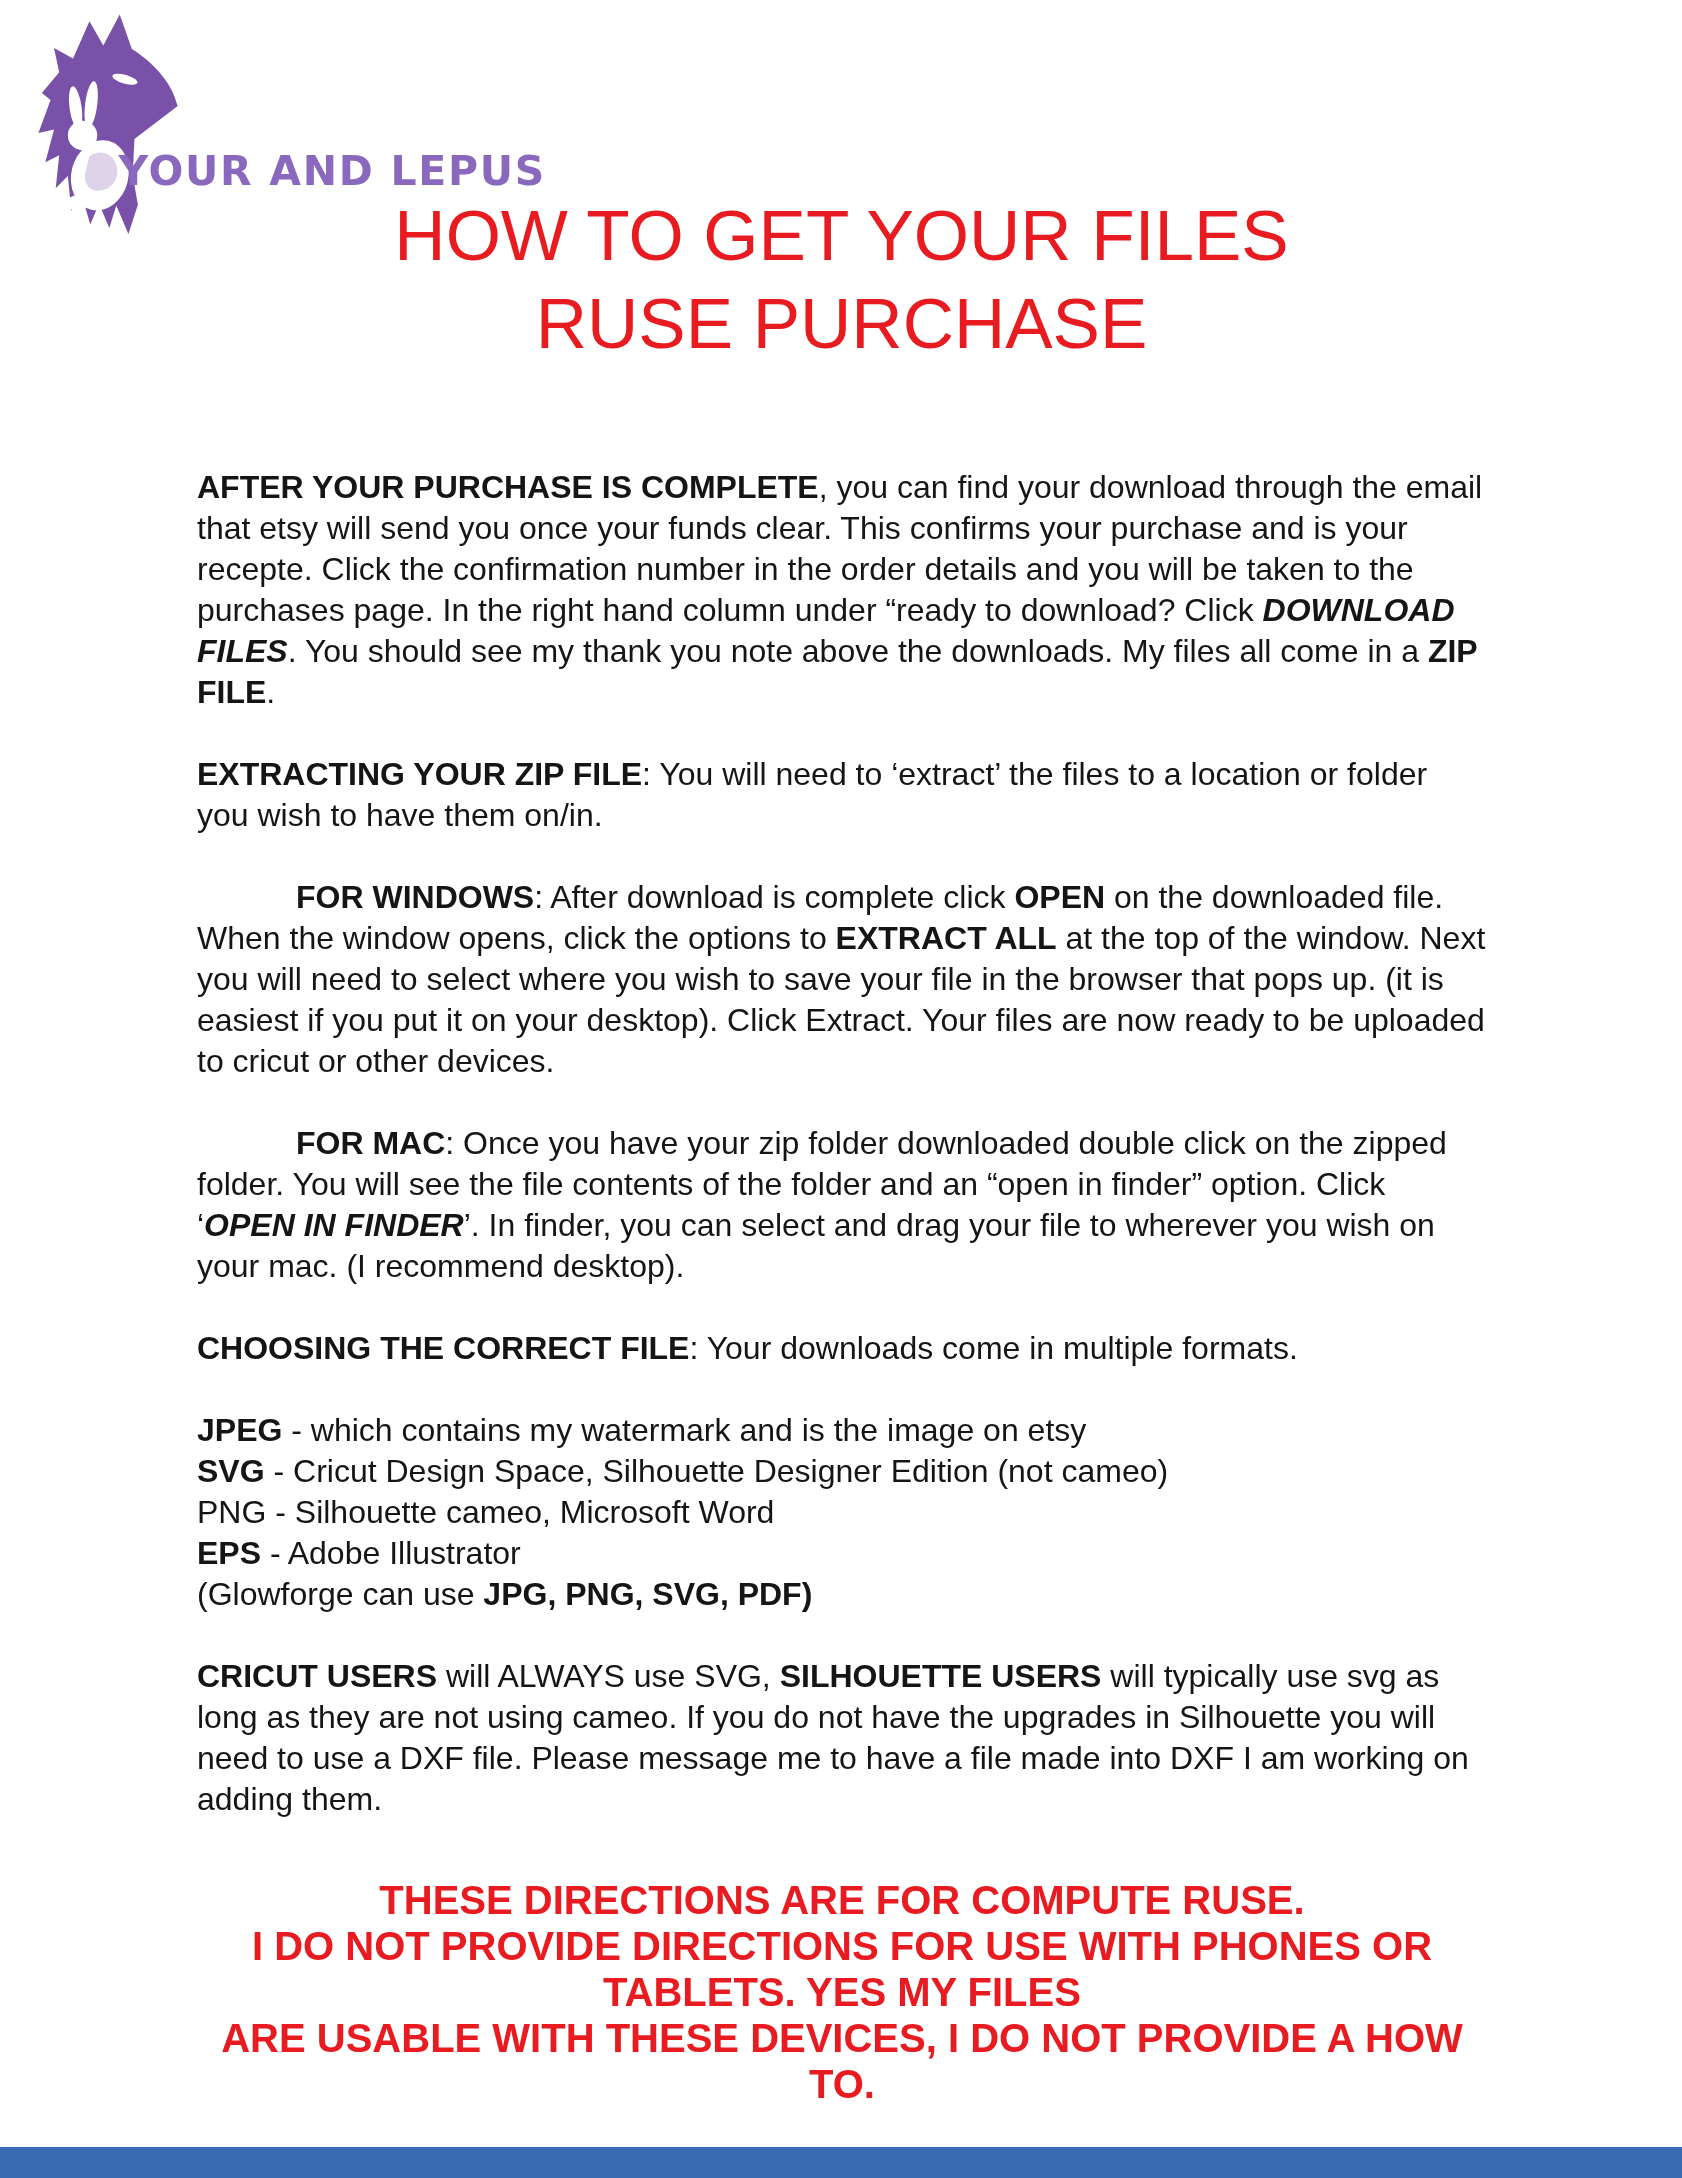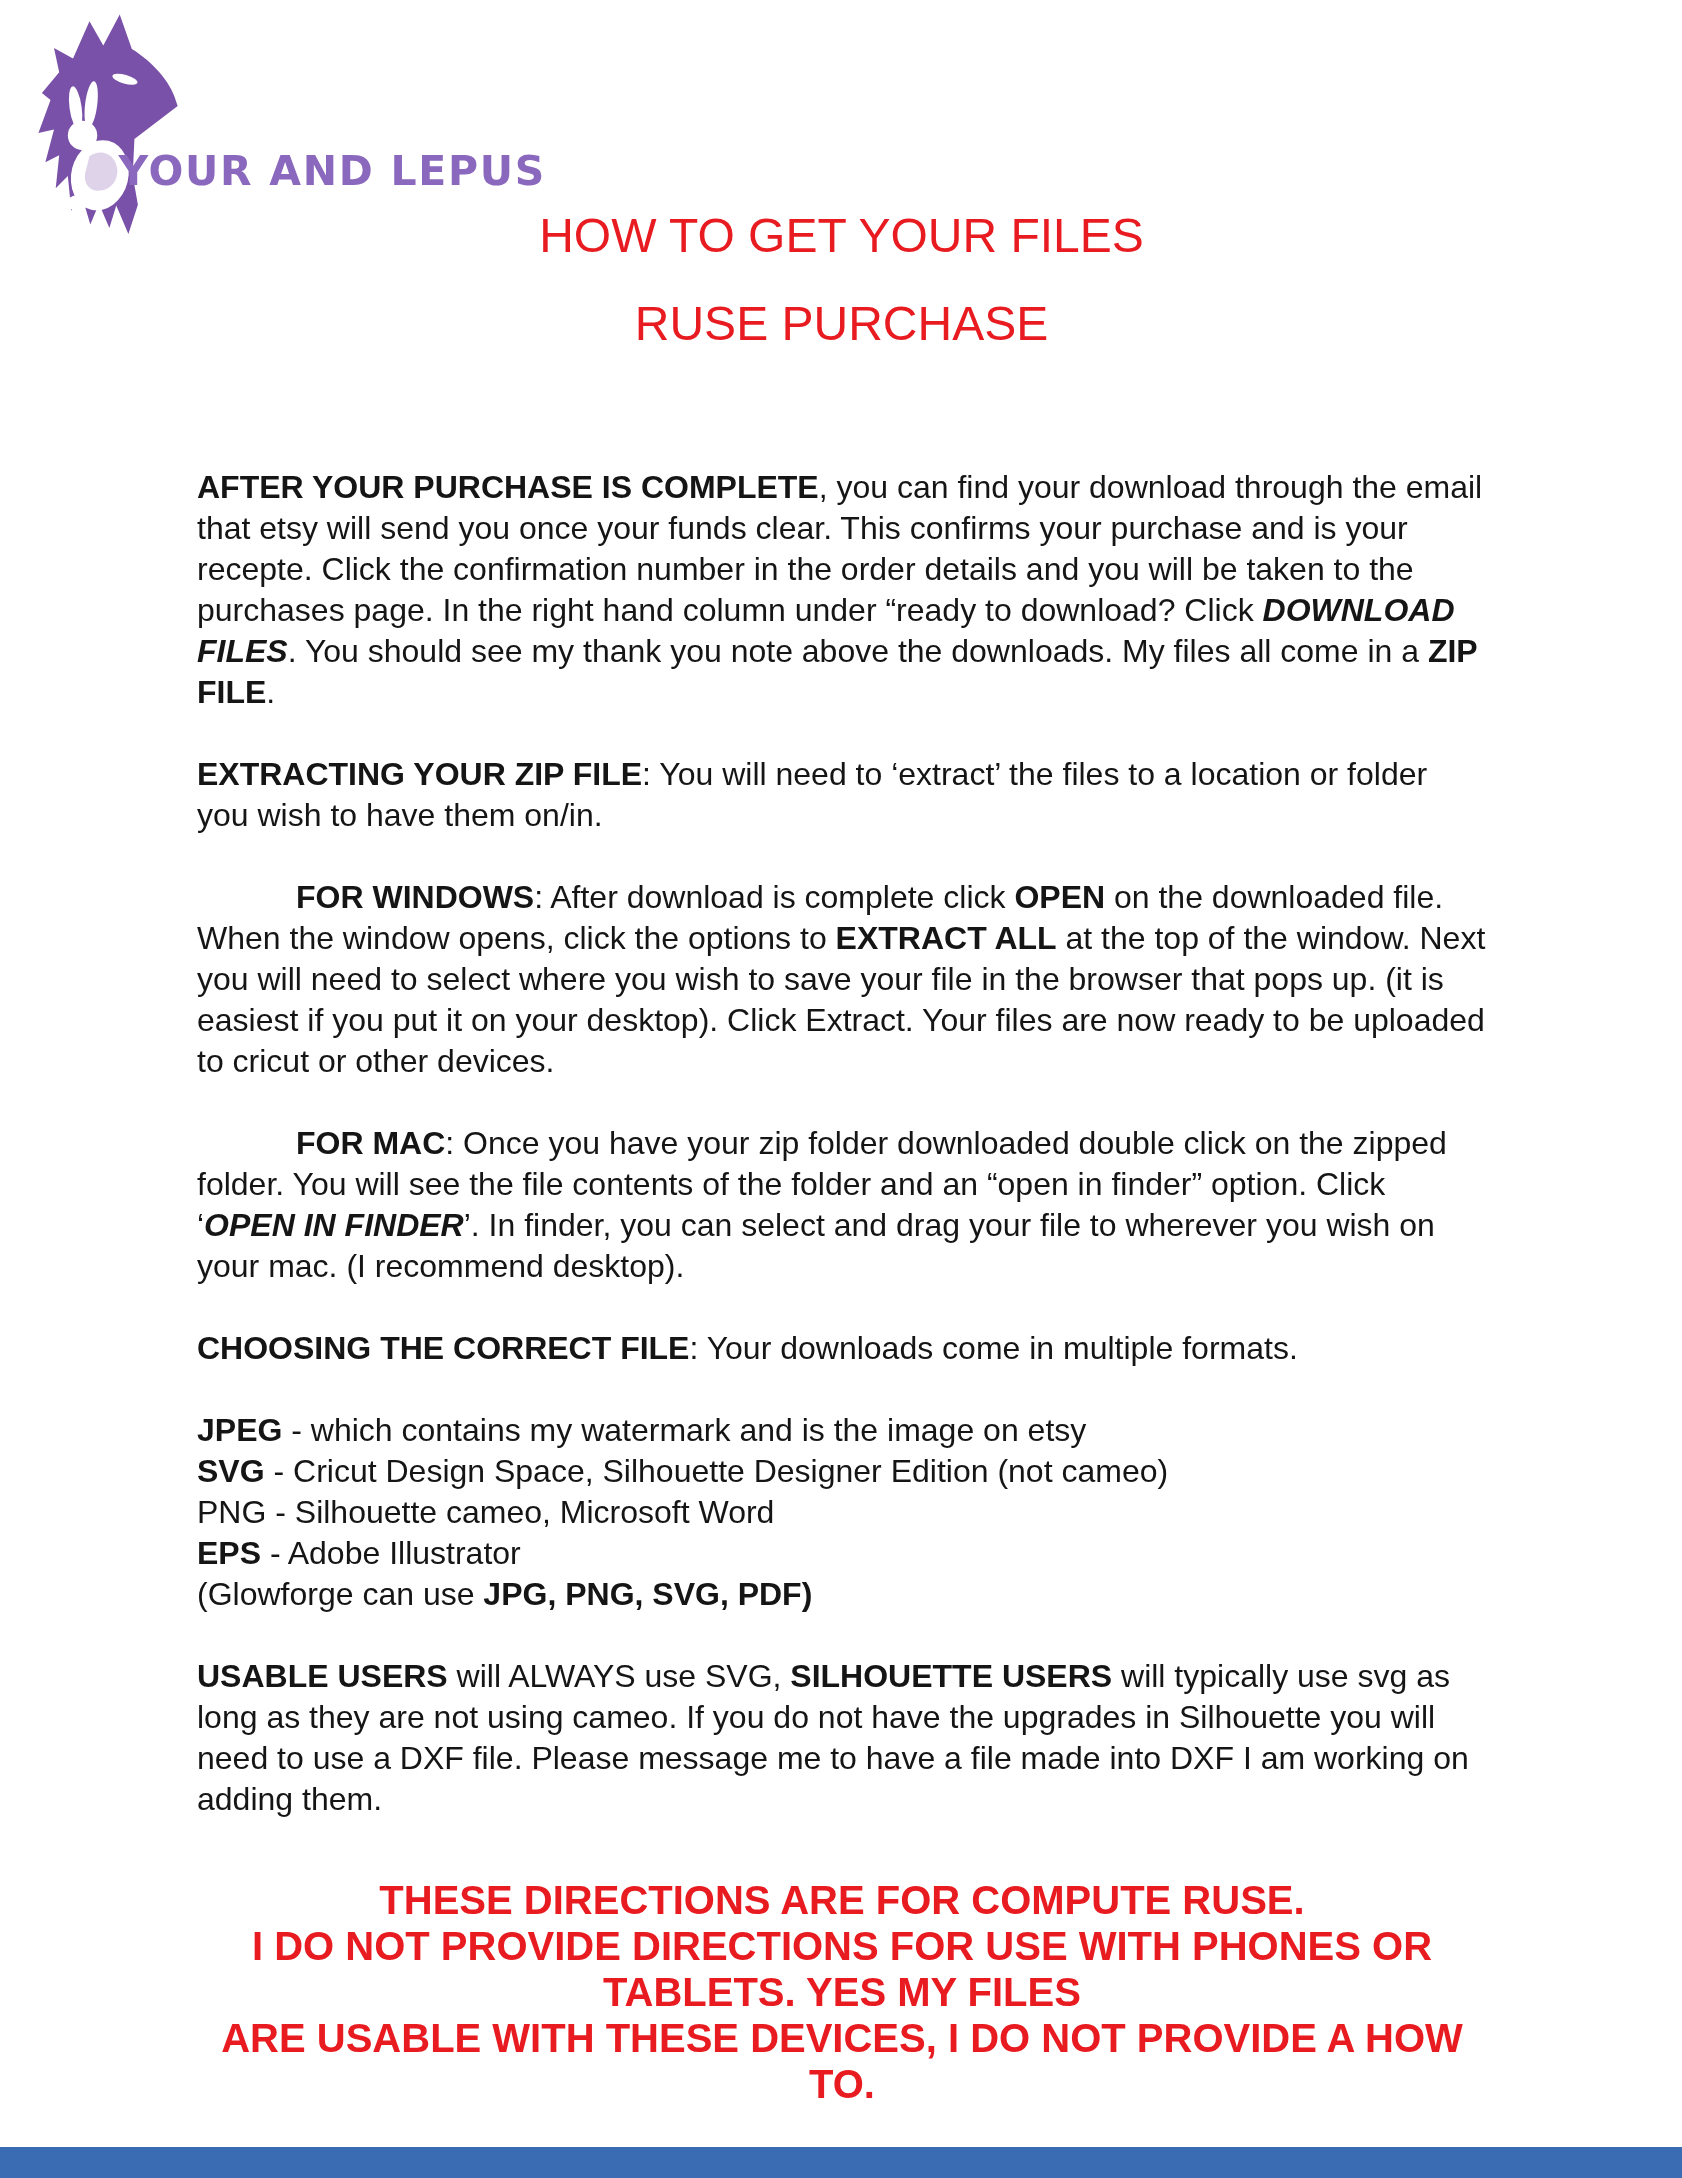--- a/index.html
+++ b/index.html
@@ -21,21 +21,21 @@
     font-size:41px;
     letter-spacing:1.7px;
     color: var(--purple-text, #8a68bd);
     white-space:nowrap;
   }
   
   .title {
     position:absolute; top:192px; left:0; width:100%;
     text-align:center;
     color: var(--red, #e81b21);
-    font-size:48px;
+    font-size:71px;
     line-height:88px;
     font-weight:normal;
   }
   
   .content {
     position:absolute; top:467px; left:197px; width:1290px;
     font-size:32px; line-height:41px;
     color: var(--body-text, #151515);
   }
   .para { margin:0 0 41px 0; }
@@ -100,21 +100,21 @@
     <p class="para"><span style="font-weight: bold;">CHOOSING THE CORRECT FILE</span><span>: Your downloads come in multiple formats.</span></p>
 
     <div class="format-list">
       <p class="fitem"><span style="font-weight: bold;">JPEG</span><span> - which contains my watermark and is the image on etsy</span></p>
       <p class="fitem"><span style="font-weight: bold;">SVG</span><span> - Cricut Design Space, Silhouette Designer Edition (not cameo)</span></p>
       <p class="fitem"><span style="font-weight: normal;">PNG</span><span> - Silhouette cameo, Microsoft Word</span></p>
       <p class="fitem"><span style="font-weight: bold;">EPS</span><span> - Adobe Illustrator</span></p>
       <p class="fitem"><span>(Glowforge can use </span><span style="font-weight: bold;">JPG, PNG, SVG, PDF)</span></p>
     </div>
 
-    <p class="para"><span style="font-weight: bold;">USABLE USERS</span><span> will ALWAYS use SVG, </span><span style="font-weight: bold;">SILHOUETTE USERS</span><span> will typically use svg as long as they are not using cameo. If you do not have the upgrades in Silhouette you will need to use a DXF file. Please message me to have a file made into DXF I am working on adding them.</span></p>
+    <p class="para"><span style="font-weight: bold;">CRICUT USERS</span><span> will ALWAYS use SVG, </span><span style="font-weight: bold;">SILHOUETTE USERS</span><span> will typically use svg as long as they are not using cameo. If you do not have the upgrades in Silhouette you will need to use a DXF file. Please message me to have a file made into DXF I am working on adding them.</span></p>
 
     <div class="red-note">
       <div>THESE DIRECTIONS ARE FOR COMPUTE RUSE.</div>
       <div>I DO NOT PROVIDE DIRECTIONS FOR USE WITH PHONES OR TABLETS. YES MY FILES</div>
       <div>ARE USABLE WITH THESE DEVICES, I DO NOT PROVIDE A HOW TO.</div>
     </div>
   </div>
 
   <div class="footer-bar"></div>
 

